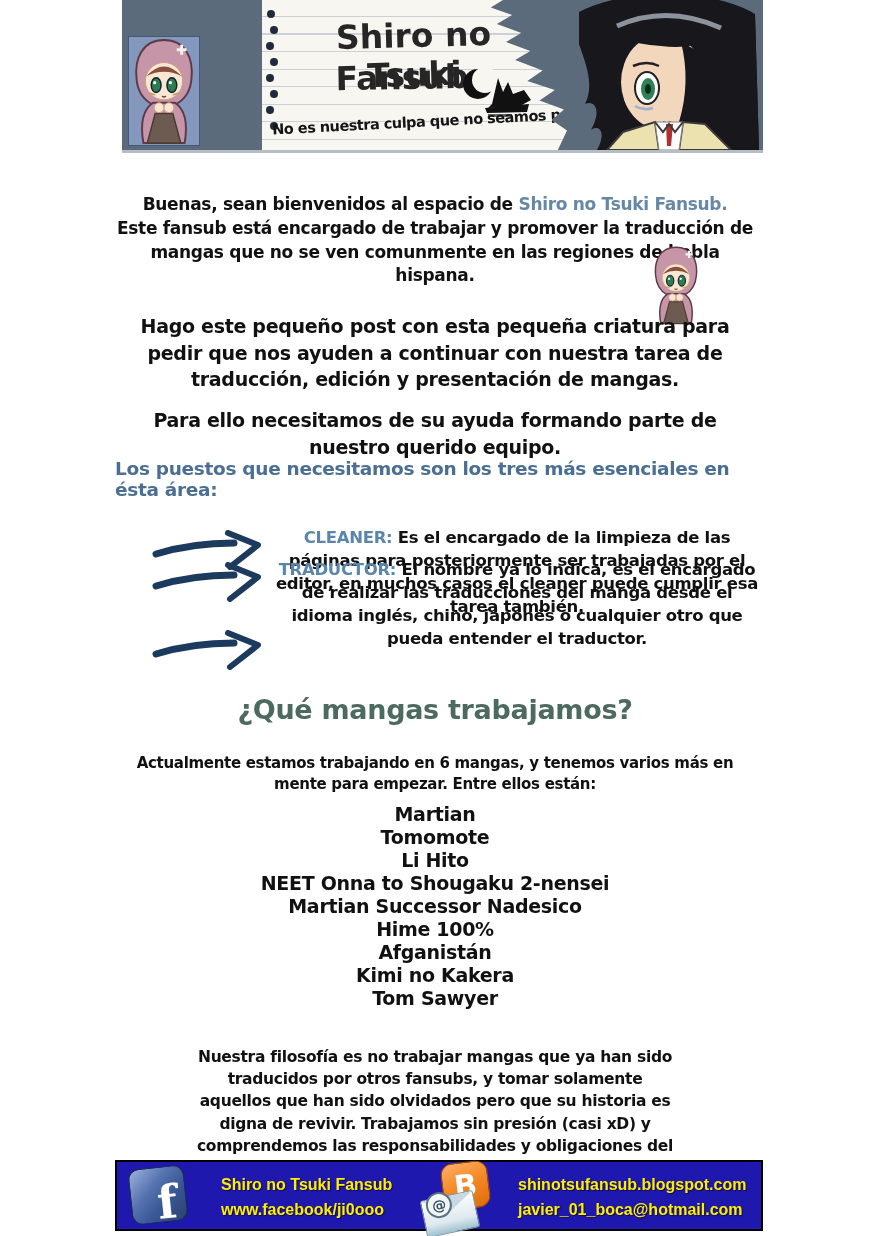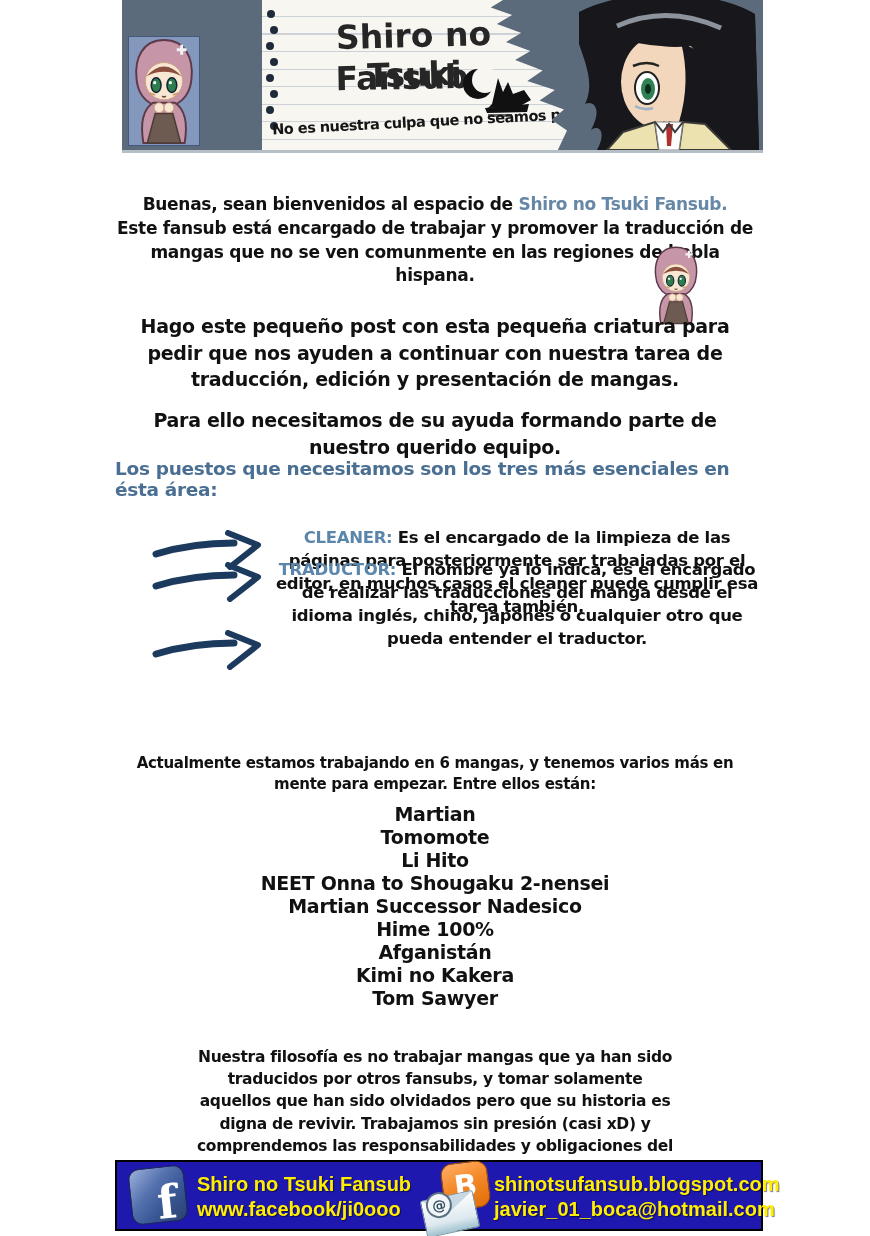--- a/index.html
+++ b/index.html
@@ -54,23 +54,23 @@
 
   
   .footer{position:absolute;left:115px;top:1160px;width:648px;height:71px;background:#1e18ae;
           border:2px solid #000;box-sizing:border-box;}
   .fb-icon{position:absolute;left:13px;top:5px;width:54px;height:54px;border-radius:11px;
            transform:rotate(-6deg);
            background:linear-gradient(135deg,#9db2dd 0%,#5572ae 38%,#3b5998 62%,#2b4170 100%);
            border:1px solid #1d2c4e;overflow:hidden;}
   .fb-f{position:absolute;right:9px;bottom:-8px;color:#fff;font-size:46px;font-weight:bold;
         font-family:"DejaVu Serif","Liberation Serif",serif;}
-  .foot-text{position:absolute;color:#ffee00;font-weight:bold;font-size:20px;line-height:25px;
+  .foot-text{position:absolute;color:#ffee00;font-weight:bold;font-size:16px;line-height:25px;
              font-family:"Liberation Sans","DejaVu Sans",sans-serif;letter-spacing:0;
-             text-shadow:1px 1px 1px rgba(0,0,0,0.55);white-space:nowrap;}
+             text-shadow:1px 1px 1px rgba(0,0,0,0.55);white-space:nowrap;margin-left:24px;}
   .foot-left{left:80px;top:10px;}
   .foot-right{left:377px;top:10px;}
   .blogger-icon{position:absolute;left:325px;top:0px;width:45px;height:45px;border-radius:12px;
                 transform:rotate(-7deg);
                 background:linear-gradient(160deg,#ffb066 0%,#f58a2a 45%,#e06d05 100%);
                 border:1px solid #a34f04;color:#fff;font-size:30px;font-weight:bold;
                 text-align:center;line-height:45px;}
   .mail-icon{position:absolute;left:306px;top:33px;width:52px;height:36px;transform:rotate(-12deg);
              background:linear-gradient(180deg,#ffffff 0%,#dde8ef 70%,#9fc3cf 100%);
              border:1px solid #7e98a6;border-radius:3px;}
@@ -187,20 +187,21 @@
       </svg>
     <div class="role-text"><span class="role-label">TRADUCTOR:</span><span> El nombre ya lo indica, es el encargado de realizar las traducciones del manga desde el idioma inglés, chino, japonés o cualquier otro que pueda entender el traductor.</span></div>
   </div>
 
   <div class="role-item role-2">
     <svg class="role-arrow" width="112" height="40">
         <use href="#hand-arrow"></use>
       </svg>
   </div>
 
+  <div class="mangas-heading">¿Qué mangas trabajamos?</div>
   <p class="para mangas-intro">Actualmente estamos trabajando en 6 mangas, y tenemos varios más en mente para empezar. Entre ellos están:</p>
 
   <ul class="manga-list">
     <li>Martian</li>
     <li>Tomomote</li>
     <li>Li Hito</li>
     <li>NEET Onna to Shougaku 2-nensei</li>
     <li>Martian Successor Nadesico</li>
     <li>Hime 100%</li>
     <li>Afganistán</li>

